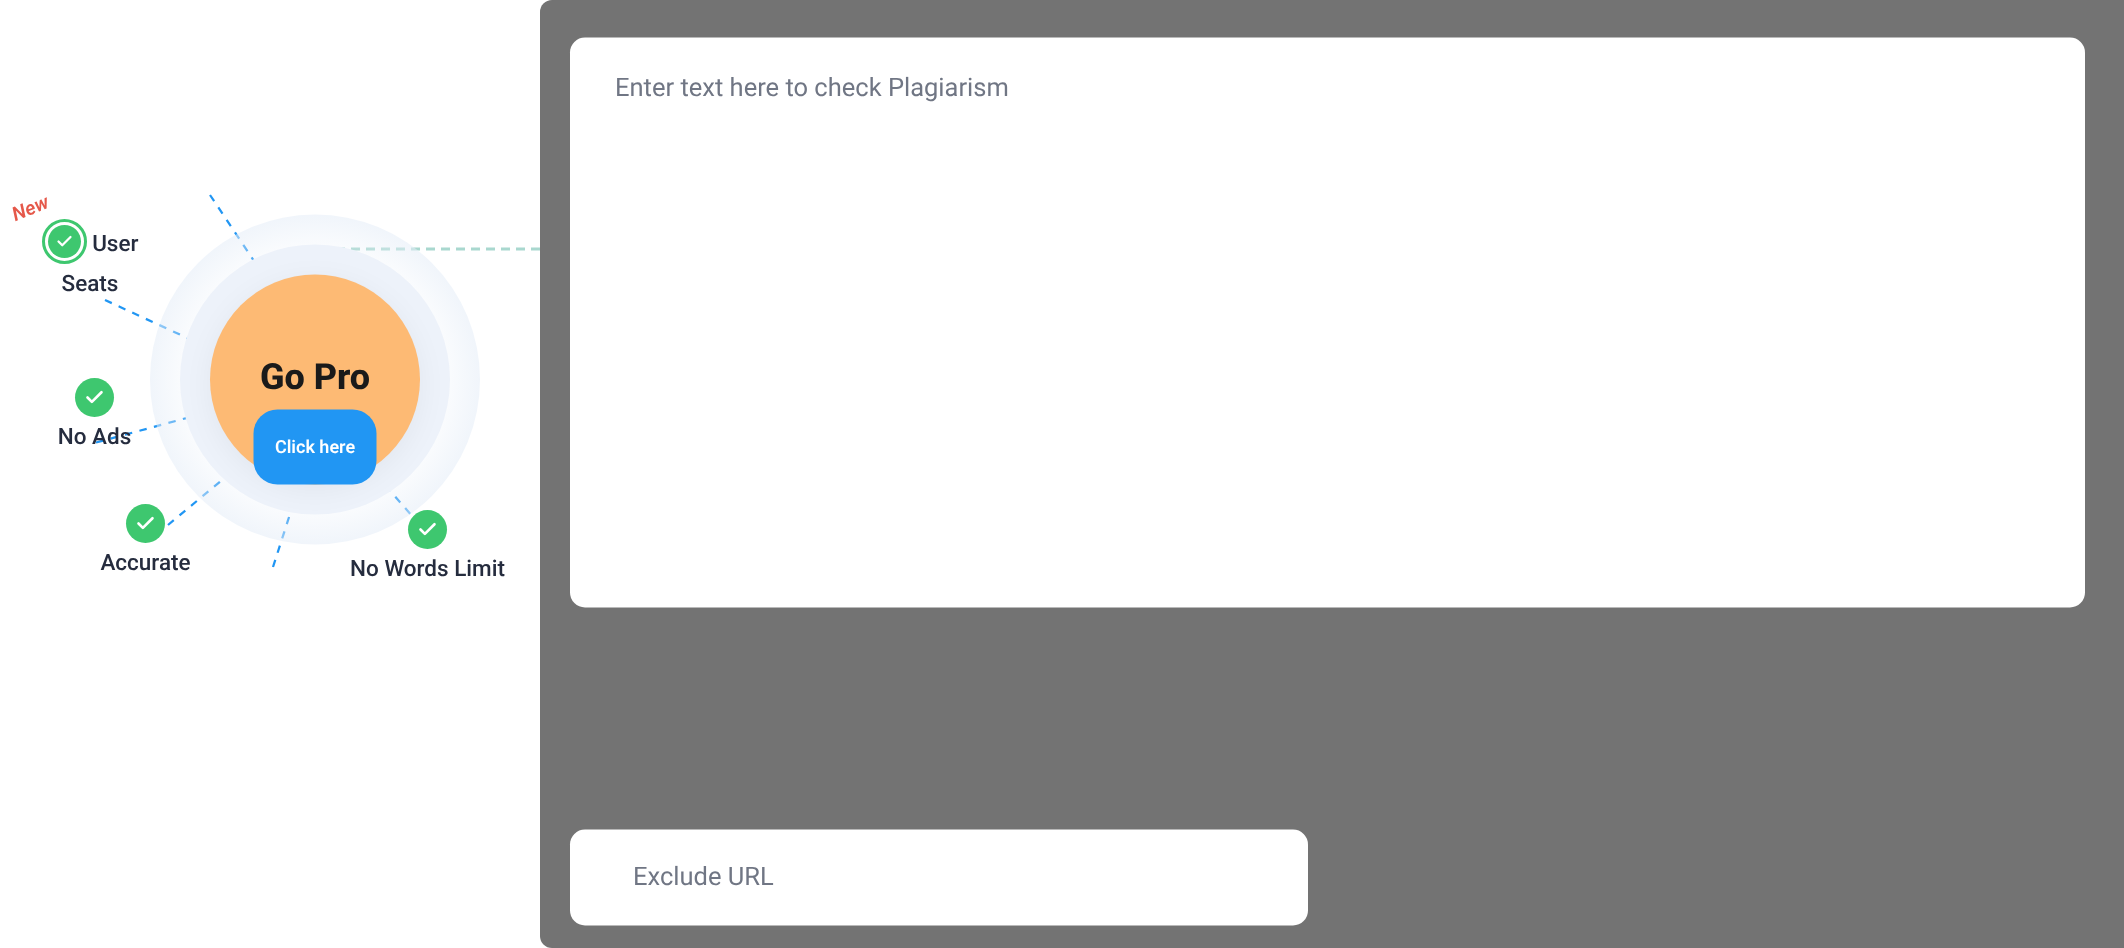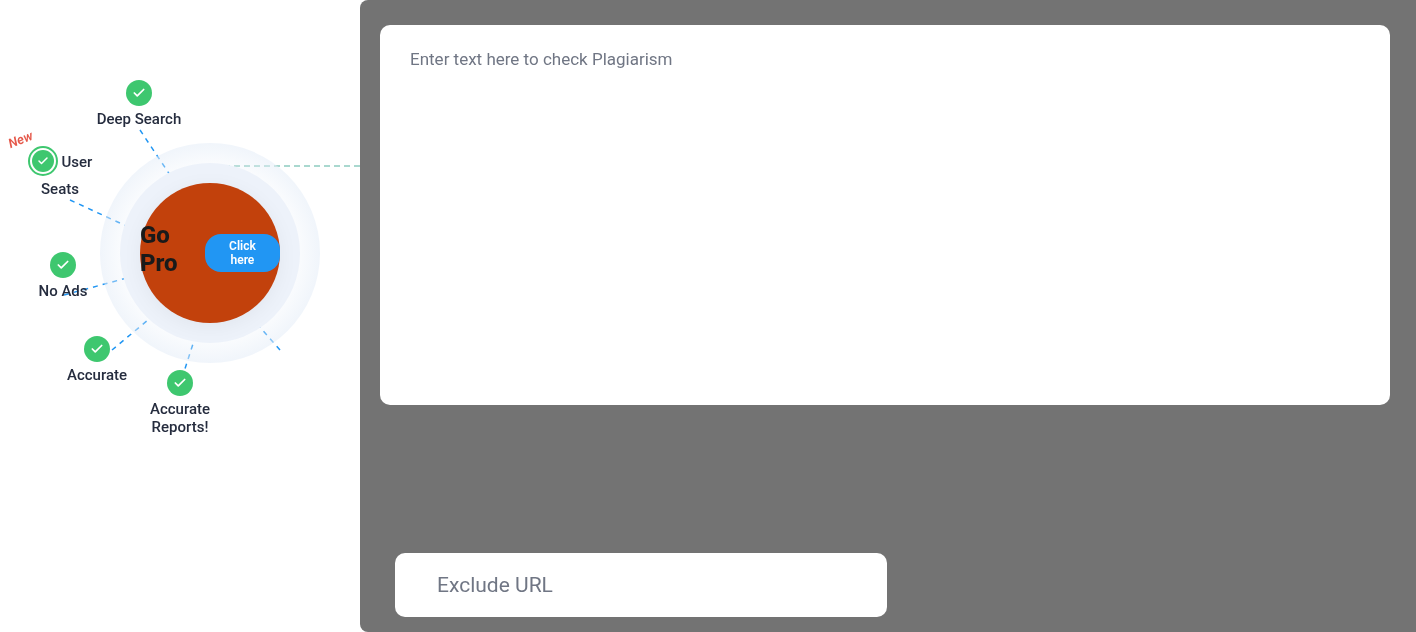--- a/index.html
+++ b/index.html
@@ -48,25 +48,24 @@
       color: #707684;
     }
 
     .url-input {
       position: absolute;
       height: 64px;
       background: #ffffff;
       border: none;
       border-radius: 10px;
       padding: 0 42px;
-      font-size: 21px;
+      font-size: 17px;
       color: #666c7a;
       outline: none;
       font-family: inherit;
-      margin-left: 15px;
     }
 
     .url-input::placeholder {
       color: #707684;
     }
 
     .exclude-url {
       left: 20px;
       top: 553px;
       width: 492px;
@@ -106,42 +105,42 @@
       border-radius: 50%;
       background: #edf2fa;
     }
 
     .center-circle {
       position: absolute;
       left: 140px;
       top: 133px;
       width: 140px;
       height: 140px;
-      background: #c2410c;
+      background: #fdba74;
       border-radius: 50%;
       display: flex;
-      flex-direction: row;
+      flex-direction: column;
       align-items: center;
       justify-content: flex-end;
       box-shadow: 0 4px 20px rgba(0,0,0,0.05);
     }
 
     .go-pro-title {
       font-size: 24px;
       font-weight: 800;
       color: #1a1a1a;
       margin-bottom: 8px;
     }
 
     .click-here-btn {
       background: #2196F3;
       color: #ffffff;
       border: none;
       border-radius: 16px;
-      padding: 5px 14px;
+      padding: 18px 14px;
       font-size: 12px;
       font-weight: 600;
       cursor: pointer;
       font-family: inherit;
     }
 
     .feature-item {
       position: absolute;
       text-align: center;
       color: #252c3e;
@@ -247,28 +246,20 @@
   </svg>
 
   <div class="outer-ring"></div>
   <div class="mid-ring"></div>
 
   <div class="center-circle">
     <div class="go-pro-title">Go Pro</div>
     <button class="click-here-btn">Click here</button>
   </div>
 
-  <div class="feature-item feature-deep-search">
-    <div class="check-badge">
-      <svg viewBox="0 0 24 24" fill="none" stroke="#ffffff" stroke-width="3" stroke-linecap="round" stroke-linejoin="round">
-          <polyline points="20 6 9 17 4 12"></polyline>
-        </svg>
-    </div>
-    <span>Deep Search</span>
-  </div>
 
   <div class="feature-item feature-user-seats">
     <div style="position:relative; display:inline-block; margin:0 auto;">
       <span class="new-badge">New</span>
       <div class="check-badge-ring">
         <div class="inner-check">
           <svg viewBox="0 0 24 24" fill="none" stroke="#ffffff" stroke-width="3" stroke-linecap="round" stroke-linejoin="round">
               <polyline points="20 6 9 17 4 12"></polyline>
             </svg>
         </div>
@@ -288,29 +279,29 @@
 
   <div class="feature-item feature-support">
     <div class="check-badge">
       <svg viewBox="0 0 24 24" fill="none" stroke="#ffffff" stroke-width="3" stroke-linecap="round" stroke-linejoin="round">
           <polyline points="20 6 9 17 4 12"></polyline>
         </svg>
     </div>
     <span>Accurate</span>
   </div>
 
-  <div class="feature-item feature-accurate">
+
+  <div class="feature-item feature-no-words">
     <div class="check-badge">
       <svg viewBox="0 0 24 24" fill="none" stroke="#ffffff" stroke-width="3" stroke-linecap="round" stroke-linejoin="round">
           <polyline points="20 6 9 17 4 12"></polyline>
         </svg>
     </div>
-    <span>Accurate Reports!</span>
-  </div>
-
+    <span>No Words Limit</span>
+  </div>
 
 </div>
 
 <div class="main-panel">
   <textarea class="textarea-box" placeholder="Enter text here to check Plagiarism" style=""></textarea>
 
   <input type="text" class="url-input exclude-url" placeholder="Exclude URL" style="">
 
 </div>
 

